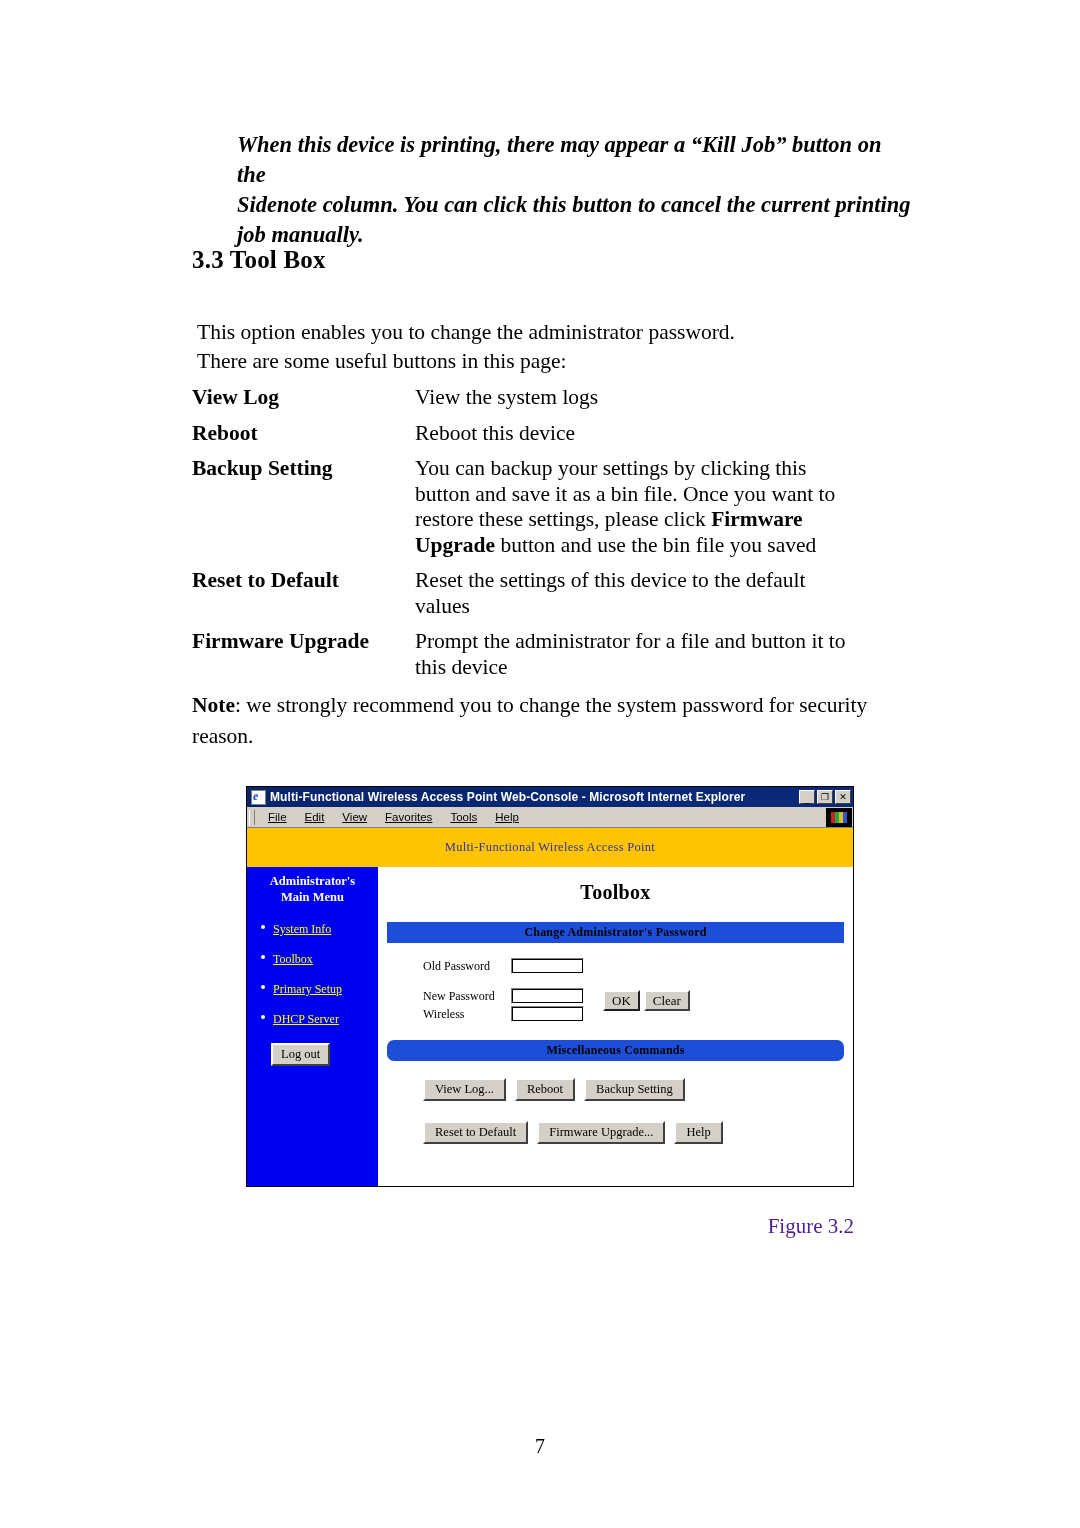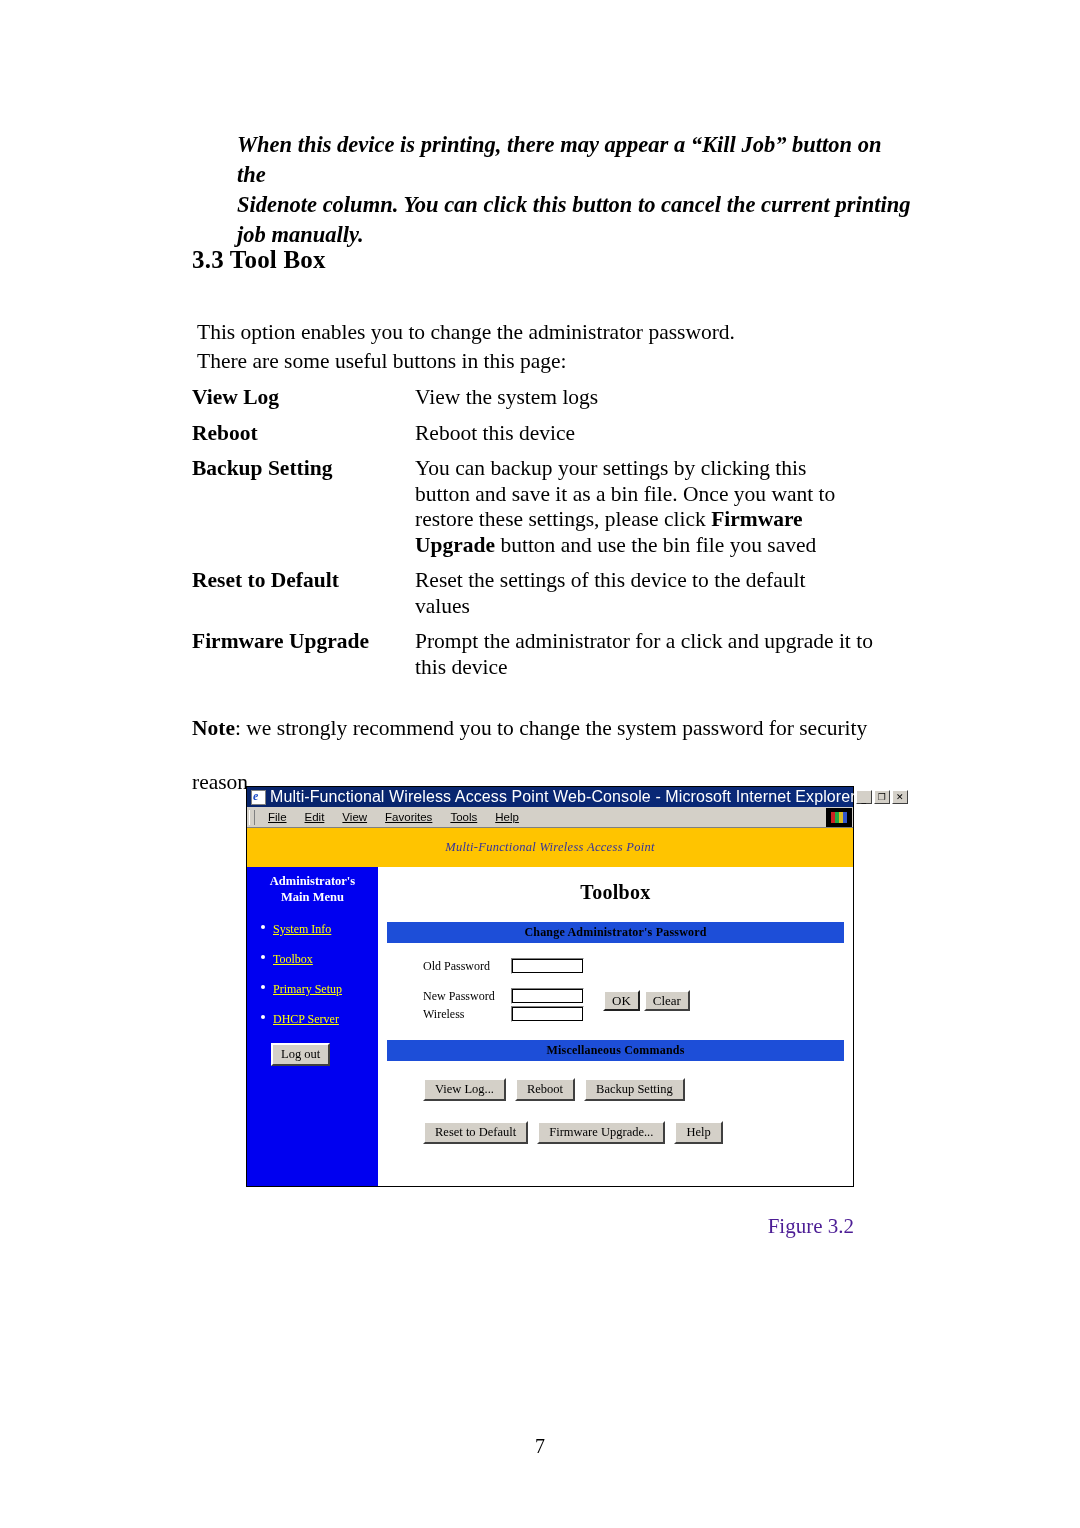--- a/index.html
+++ b/index.html
@@ -89,21 +89,21 @@
   .defdesc b { font-weight: bold; }
 
   .note-par {
     position: absolute;
     left: 192px;
     top: 690px;
     width: 700px;
     font-size: 21.5px;
     line-height: 31px;
   }
-  .note-par .ln { display: block; margin-top: 23px; }
+  .note-par .ln { display: block; }
   .note-par b { font-weight: bold; }
 
   
   .figure-wrap {
     position: absolute;
     left: 246px;
     top: 786px;
     width: 610px;
   }
 
@@ -141,22 +141,22 @@
     left: 1px;
     top: -2px;
     font-size: 12px;
     font-weight: bold;
     font-style: italic;
     color: #1f4fc8;
     font-family: "Liberation Serif", serif;
   }
   .ie-title-text {
     color: #ffffff;
-    font-size: 16px;
-    font-weight: normal;
+    font-size: 12px;
+    font-weight: bold;
     white-space: nowrap;
     flex: 1;
     letter-spacing: 0.1px;
   }
   .ie-winbtns {
     display: flex;
     gap: 2px;
     align-items: center;
   }
   .winbtn {
@@ -233,21 +233,20 @@
     display: flex;
     align-items: center;
     justify-content: center;
     box-sizing: border-box;
   }
   .wap-banner span {
     color: #33339c;
     font-size: 12.5px;
     font-family: "Liberation Serif", serif;
     letter-spacing: 0.3px;
-    font-style: italic;
   }
   .wap-body {
     display: flex;
     height: 319px;
   }
   .wap-sidebar {
     width: 131px;
     flex: 0 0 131px;
     background: #0000ee;
     background: #0000f0;
@@ -324,21 +323,21 @@
   .greenbar {
     background: #1d4ed8;
     text-align: center;
     font-family: "Liberation Serif", serif;
     font-weight: bold;
     font-size: 12px;
     padding: 3px 0;
     letter-spacing: 0.2px;
   }
   .greenbar.first { margin-top: 18px; }
-  .greenbar.second { margin-top: 18px; }
+  .greenbar.second { margin-top: 18px; border-radius: 7px; }
 
   .pwd-form {
     position: relative;
     margin-top: 15px;
     padding-left: 36px;
     height: 64px;
   }
   .pwd-row {
     display: flex;
     align-items: center;
@@ -452,21 +451,21 @@
       <div class="defterm">Reset to Default</div>
       <div class="defdesc">
         <span class="ln">Reset the settings of this device to the default</span>
         <span class="ln">values</span>
       </div>
     </div>
 
     <div class="defrow">
       <div class="defterm">Firmware Upgrade</div>
       <div class="defdesc">
-        <span class="ln">Prompt the administrator for a click and upgrade it to</span>
+        <span class="ln">Prompt the administrator for a file and button it to</span>
         <span class="ln">this device</span>
       </div>
     </div>
 
   </div>
 
   <div class="note-par">
     <span class="ln"><b>Note</b><span>: we strongly recommend you to change the system password for security</span></span>
     <span class="ln">reason.</span>
   </div>

